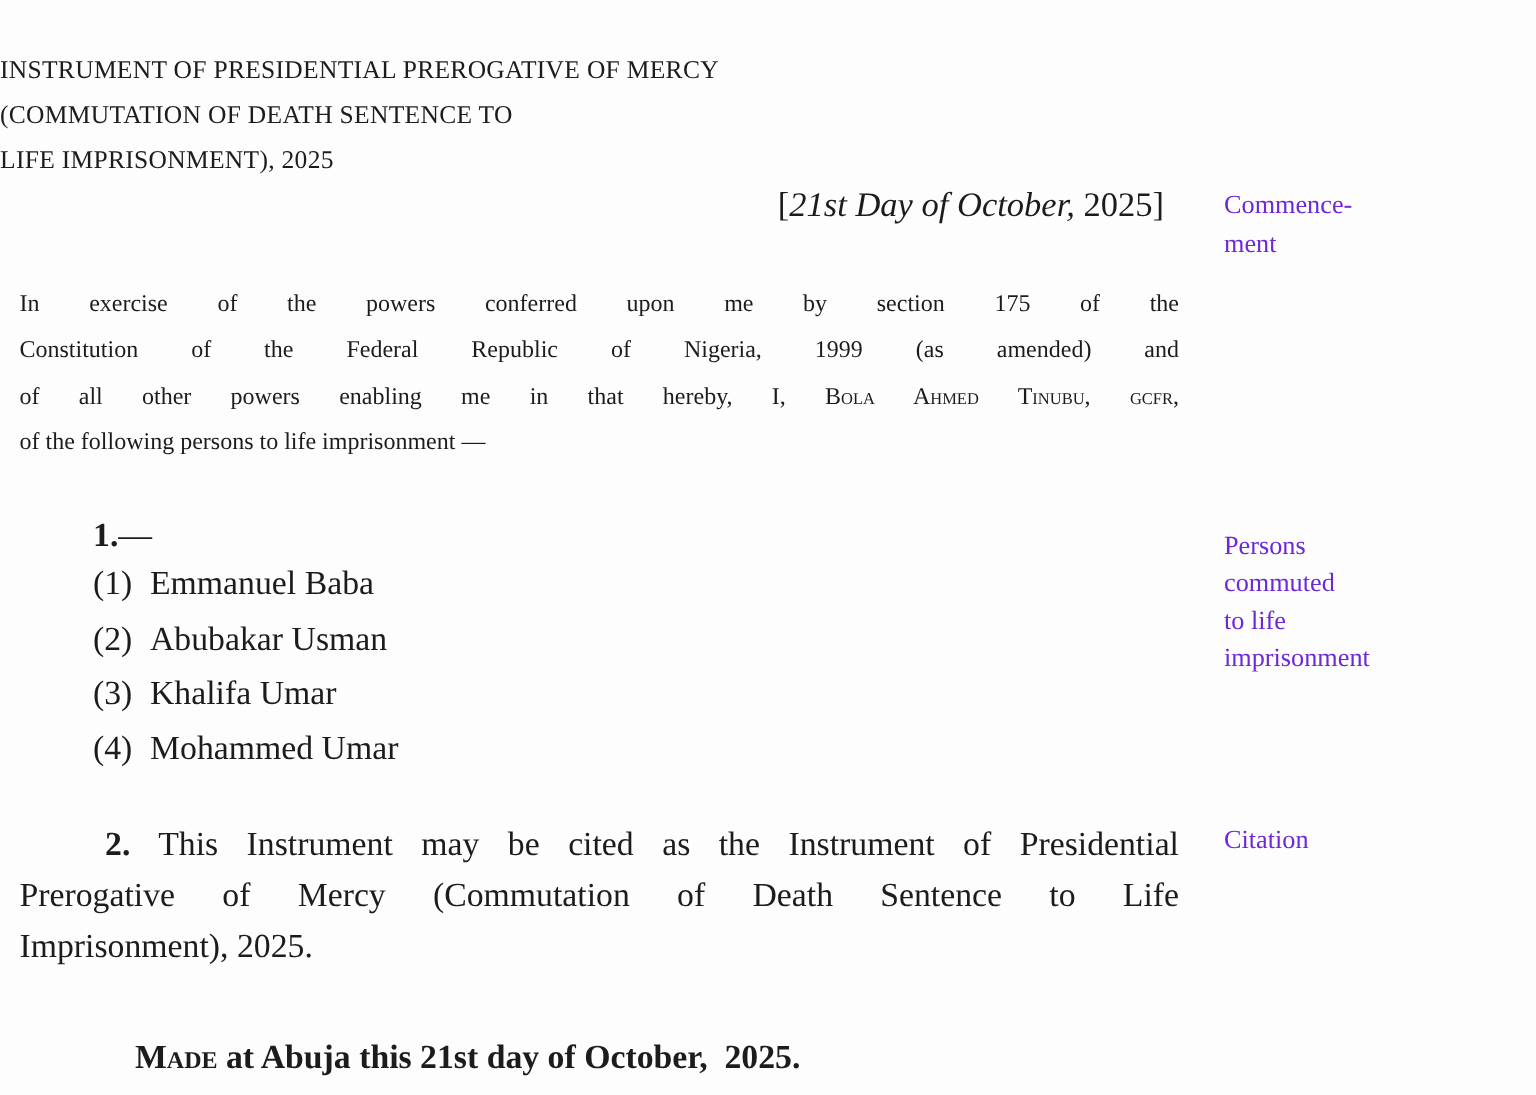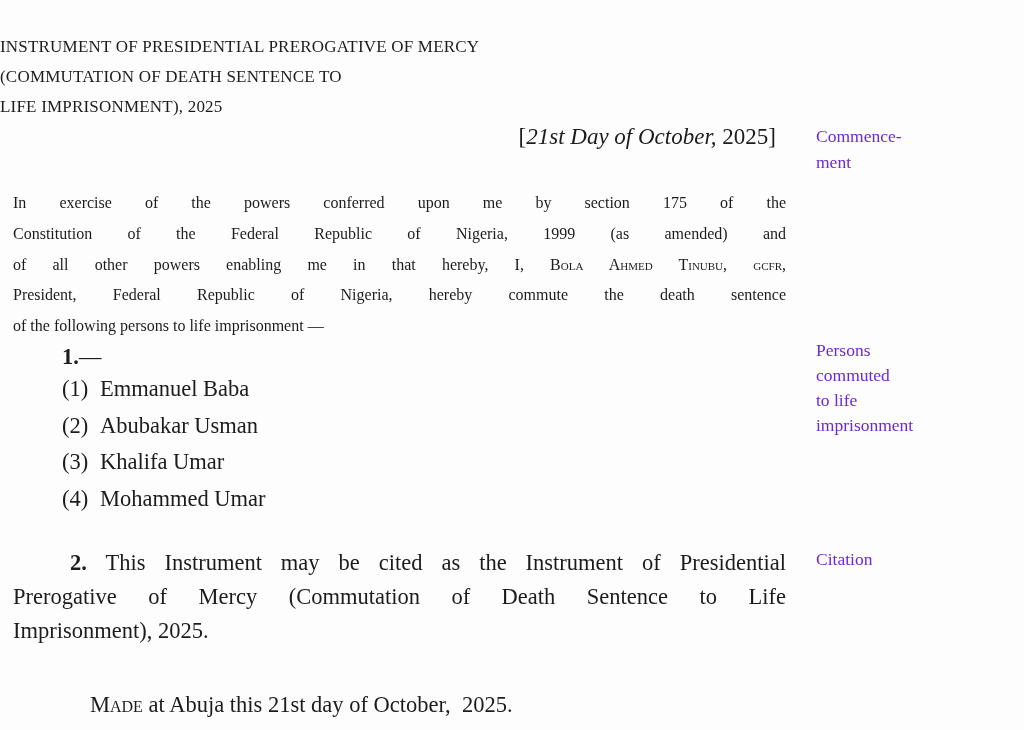--- a/index.html
+++ b/index.html
@@ -32,21 +32,21 @@
   .italic { font-style: italic; }
 
   
   .mnote {
     left: 816px; width: 200px;
     font-size: 17.5px;
     line-height: 26px;
     color: #6d28d9;
   }
   .mnote-commencement { top: 123px; }
-  .mnote-persons { top: 338px; line-height: 25px; }
+  .mnote-persons { top: 351px; line-height: 25px; }
   .mnote-citation { top: 546px; }
 
   
   .preamble {
     left: 13px; top: 188px; width: 773px;
     font-size: 16px;
     line-height: 30.8px;
   }
   .jline {
     text-align: justify;
@@ -68,20 +68,21 @@
     line-height: 34px;
   }
   .first-indent { text-indent: 57px; }
 
   
   .made-line {
     left: 90px; top: 690px;
     font-size: 22.5px;
     line-height: 30px;
     white-space: pre-wrap;
+    font-weight: bold;
   }
 </style>
 </head>
 <body>
 
 <div class="abs doc-title">
   <div>INSTRUMENT OF PRESIDENTIAL PREROGATIVE OF MERCY</div>
   <div>(COMMUTATION OF DEATH SENTENCE TO</div>
   <div>LIFE IMPRISONMENT), 2025</div>
 </div>
@@ -90,21 +91,20 @@
 
 <div class="abs mnote mnote-commencement">
   <div>Commence-</div>
   <div>ment</div>
 </div>
 
 <div class="abs preamble">
   <div class="jline">In exercise of the powers conferred upon me by section 175 of the</div>
   <div class="jline">Constitution of the Federal Republic of Nigeria, 1999 (as amended) and</div>
   <div class="jline"><span>of all other powers enabling me in that hereby, I, </span><span class="sc">Bola Ahmed Tinubu, </span><span class="sc">gcfr</span><span>,</span></div>
-  <div class="jline">President, Federal Republic of Nigeria, hereby commute the death sentence</div>
   <div>of the following persons to life imprisonment —</div>
 </div>
 
 <div class="abs sec1-head"><span class="bold">1.</span><span>—</span></div>
 
 <div class="abs persons-list">
   <div><span class="pnum">(1)</span><span>Emmanuel Baba</span></div>
   <div><span class="pnum">(2)</span><span>Abubakar Usman</span></div>
   <div><span class="pnum">(3)</span><span>Khalifa Umar</span></div>
   <div><span class="pnum">(4)</span><span>Mohammed Umar</span></div>

